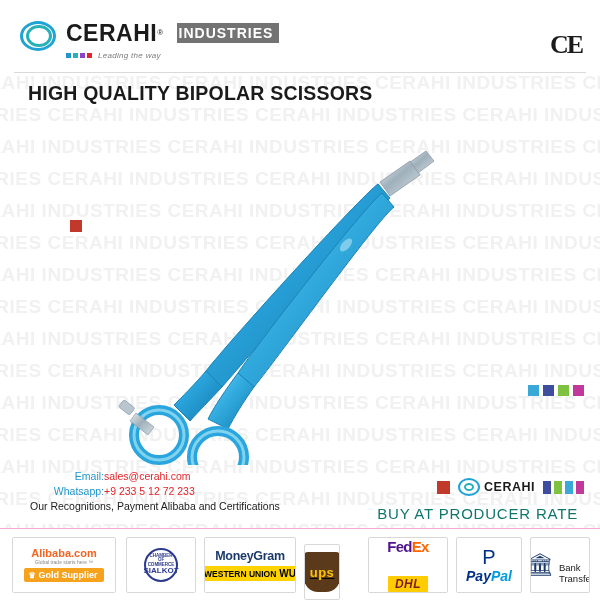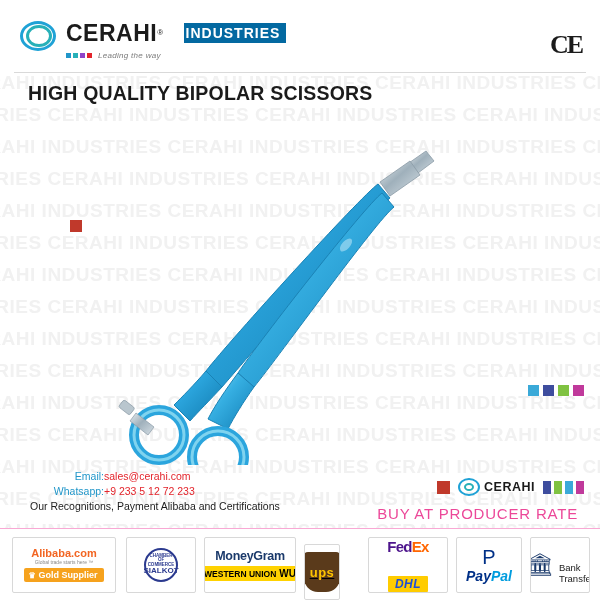--- a/index.html
+++ b/index.html
@@ -92,27 +92,27 @@
     line-height: 1;
     display: inline-block;
   }
   .logo-reg {
     font-size: 8px;
     vertical-align: super;
     color: #1b1b1b;
   }
   .logo-ind {
     display: inline-block;
-    background: #0369a1;
+    background: #737373;
     color: #ffffff;
     font-size: 14px;
     font-weight: bold;
     letter-spacing: 1px;
     padding: 2px 6px 2px 2px;
-    margin-left: 16px;
+    margin-left: 9px;
     position: relative;
     top: -3px;
   }
   .logo-sub {
     margin-top: 5px;
     display: flex;
     align-items: center;
   }
   .sub-squares {
     display: flex;
@@ -286,21 +286,21 @@
   .brand-small .bs-bars i {
     display: block;
     width: 8px;
     height: 13px;
   }
   .producer-rate {
     position: absolute;
     right: 22px;
     top: 505px;
     font-size: 15px;
-    color: #ec4899;
+    color: #0f766e;
     letter-spacing: 0.8px;
     z-index: 3;
   }
 
   
   .partners {
     position: absolute;
     left: 0;
     top: 528px;
     width: 600px;
@@ -405,21 +405,21 @@
     font-size: 15px;
     font-weight: bold;
     letter-spacing: -0.7px;
     white-space: nowrap;
   }
   .fedex .fx1 { color: #4d148c; }
   .fedex .fx2 { color: #ff6600; }
   .dhl {
     margin-top: 8px;
     background: #ffcc00;
-    color: #1d4ed8;
+    color: #7f1d1d;
     font-size: 12px;
     font-weight: bold;
     font-style: italic;
     padding: 1px 7px;
     border-radius: 1px;
     letter-spacing: 0.5px;
   }
 
   .paypal {
     font-size: 14px;

